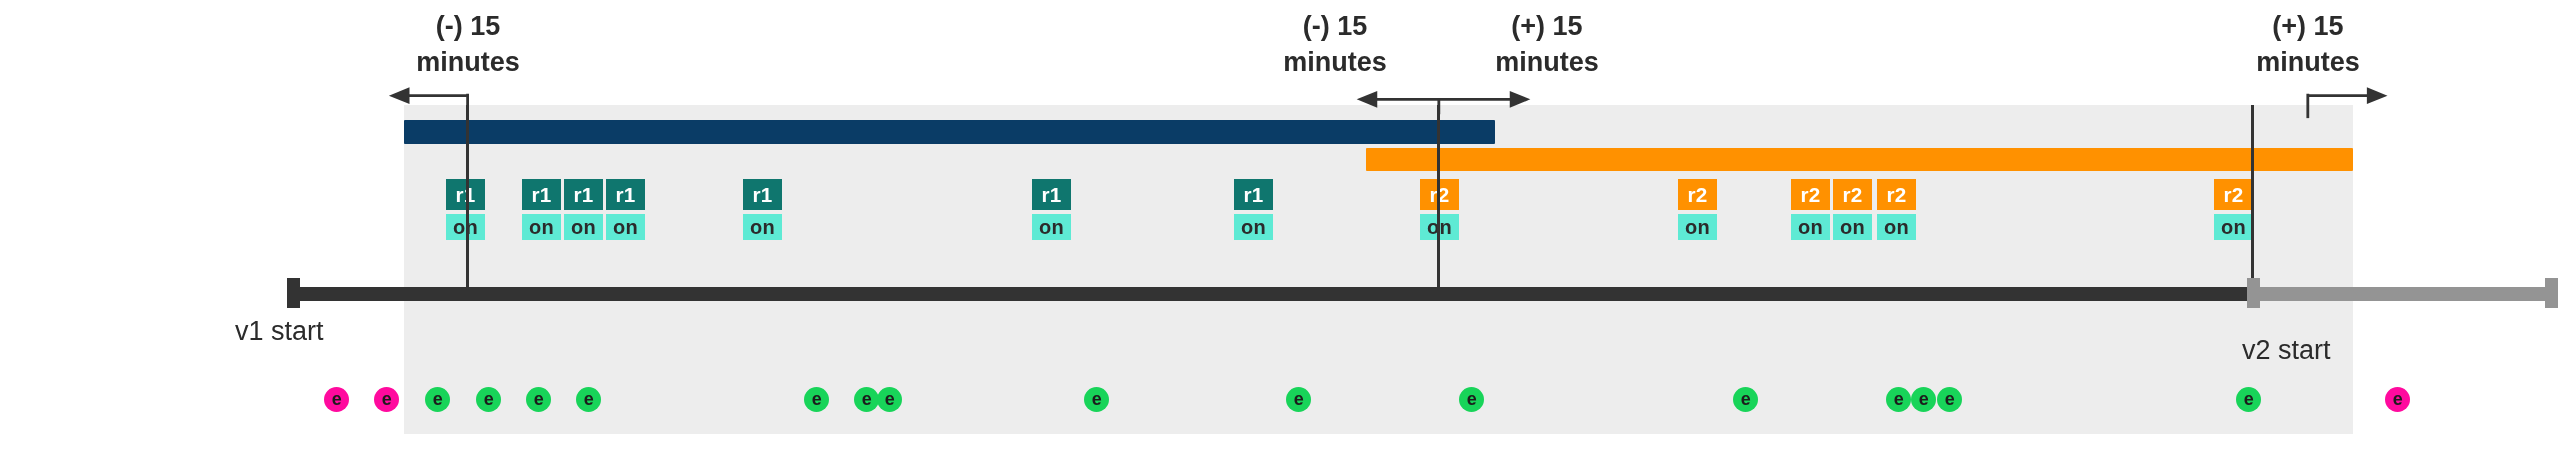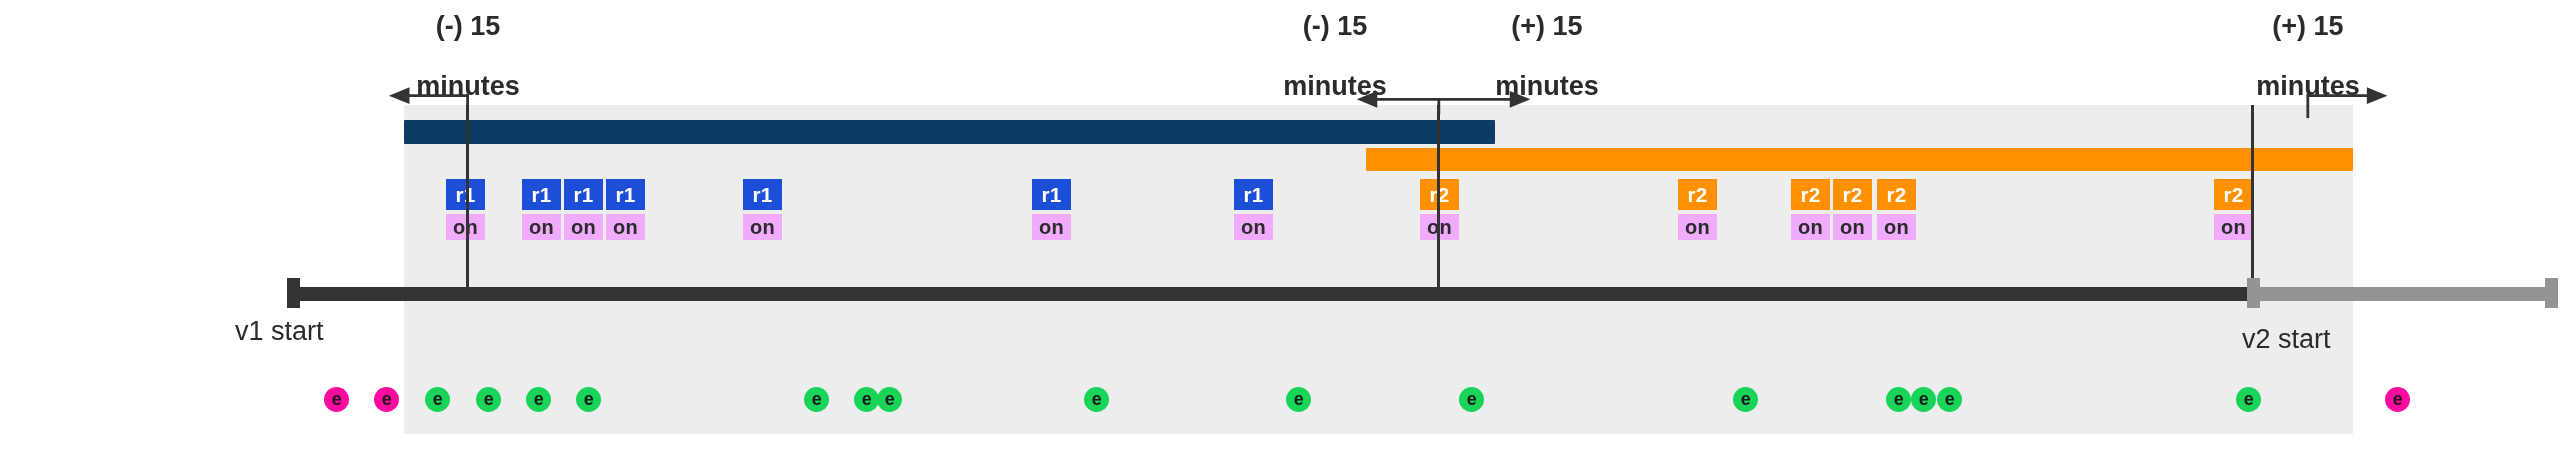--- a/index.html
+++ b/index.html
@@ -32,36 +32,36 @@
   
   .callout{
     position:absolute;
     font-size:27px;
     font-weight:600;
     color:#2b2b2b;
     text-align:center;
     line-height:1.32;
     white-space:nowrap;
   }
-  .callout .l2{display:block;margin-top:24px;}
+  .callout .l2{display:block;}
 
   
   .conn{position:absolute;overflow:visible;}
 
   
   .chip{
     position:absolute;
     width:39px;height:31px;
     display:flex;align-items:center;justify-content:center;
     font-size:20.7px;font-weight:700;
     letter-spacing:0.2px;
   }
-  .chip-r1{background:#1d4ed8;color:#ffffff;}
+  .chip-r1{background:#0f766e;color:#ffffff;}
   .chip-r2{background:#ff9100;color:#ffffff;}
-  .chip-on{background:#f0abfc;color:#2b2b2b;width:39px;height:26px;font-weight:700;font-size:20px;}
+  .chip-on{background:#5eead4;color:#2b2b2b;width:39px;height:26px;font-weight:700;font-size:20px;}
 
   
   .axis{position:absolute;}
   .axis-v1{background:#333333;}
   .axis-v2{background:#949494;}
   .cap{position:absolute;}
   .cap-v1{background:#333333;}
   .cap-v2{background:#949494;}
 
   .axislabel{
@@ -166,21 +166,21 @@
   <div class="vline" style="left:1437px;top:105px;height:193px;"></div>
   <div class="vline" style="left:2251px;top:105px;height:181px;"></div>
 
   <div class="cap cap-v1" style="left:287px;top:278px;width:13px;height:30px;"></div>
   <div class="axis axis-v1" style="left:287px;top:287px;width:1972px;height:14px;"></div>
   <div class="cap cap-v2" style="left:2247px;top:278px;width:13px;height:30px;"></div>
   <div class="axis axis-v2" style="left:2247px;top:287px;width:310px;height:14px;"></div>
   <div class="cap cap-v2" style="left:2545px;top:278px;width:13px;height:30px;"></div>
 
   <div class="axislabel" style="left:235px;top:316px;">v1 start</div>
-  <div class="axislabel" style="left:2242px;top:324px;">v2 start</div>
+  <div class="axislabel" style="left:2242px;top:335px;">v2 start</div>
 
 
   <div id="external-row">
       <div class="dot dot-pink" style="left: 324px; top: 387px;">e</div>
       <div class="dot dot-pink" style="left: 374px; top: 387px;">e</div>
       <div class="dot dot-green" style="left: 425px; top: 387px;">e</div>
       <div class="dot dot-green" style="left: 476px; top: 387px;">e</div>
       <div class="dot dot-green" style="left: 526px; top: 387px;">e</div>
       <div class="dot dot-green" style="left: 576px; top: 387px;">e</div>
       <div class="dot dot-green" style="left: 804px; top: 387px;">e</div>

